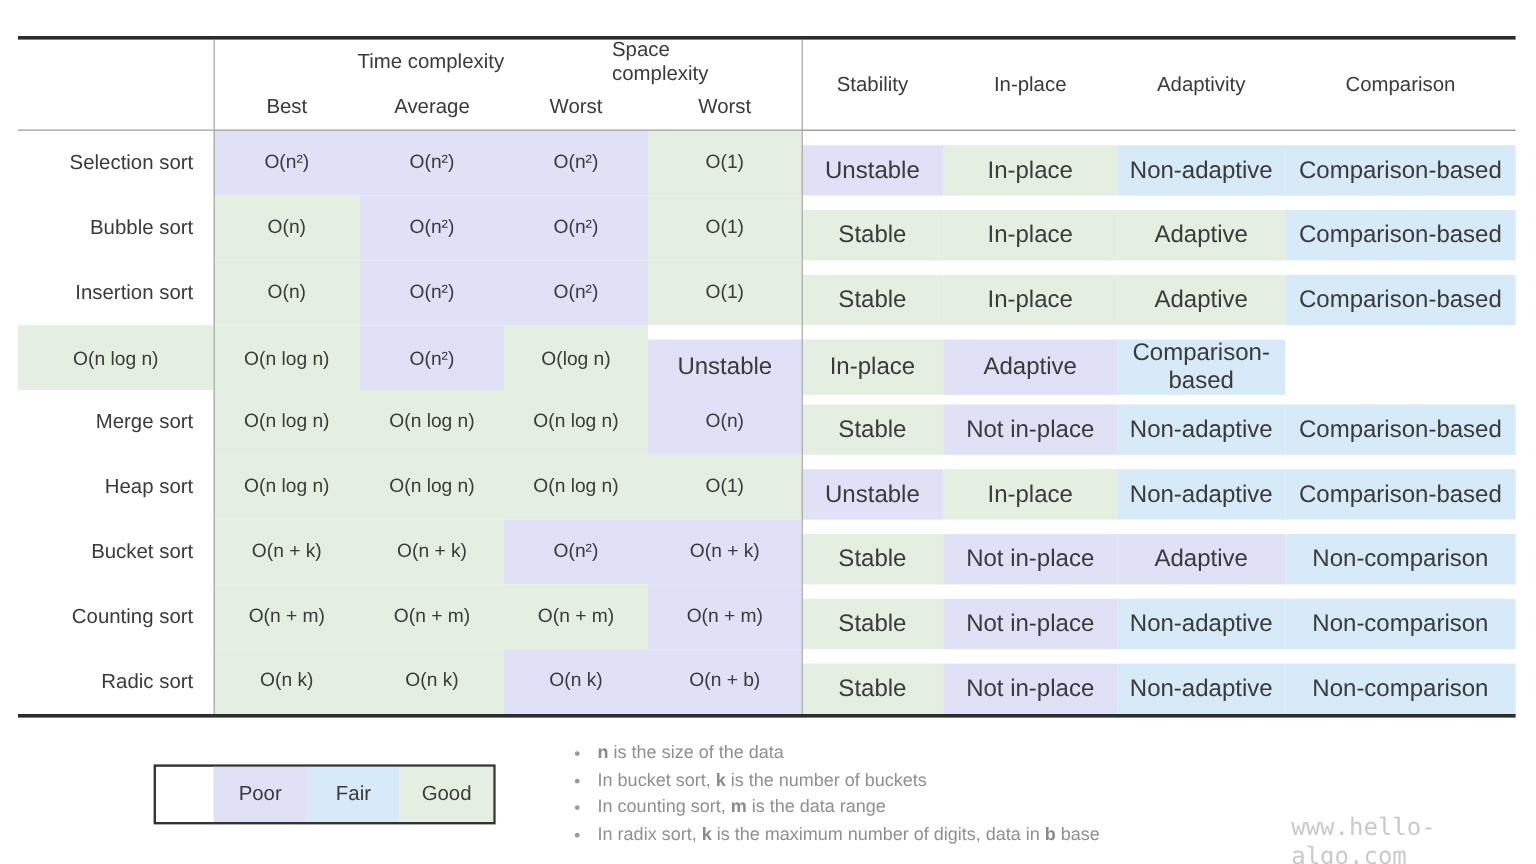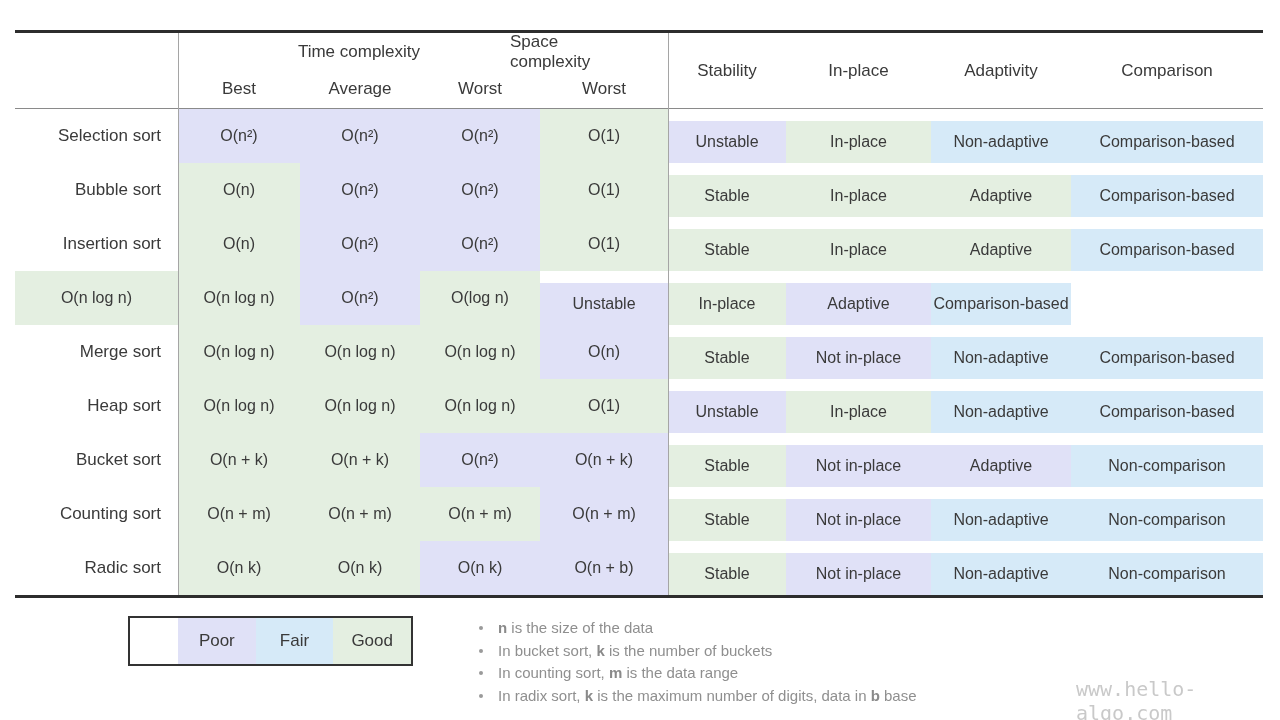--- a/index.html
+++ b/index.html
@@ -28,29 +28,29 @@
   .h-sub3 { grid-column:4; grid-row:2; }
   .h-sub4 { grid-column:5; grid-row:2; }
   .h-a1 { grid-column:6; grid-row:1/3; }
   .h-a2 { grid-column:7; grid-row:1/3; }
   .h-a3 { grid-column:8; grid-row:1/3; }
   .h-a4 { grid-column:9; grid-row:1/3; }
 
   .tb-row { display:grid; grid-template-columns:var(--cols); height:54px;text-align:center; }
   .cell { display:flex; align-items:center; justify-content:center; font-size:16px; }
   .cell.lbl { justify-content:flex-end; padding-right:17px; font-size:17px; background:#fff; }
-  .cell.attr { font-size:16px;margin-top:12px; }
+  .cell.attr { font-size:20px;margin-top:12px; }
   .bg-poor { background:var(--poor); }
   .bg-fair { background:var(--fair); }
   .bg-good { background:var(--good); }
 
   :root { --poor:#e0e1f7; --fair:#d6eaf8; --good:#e4efe1; }
 
   
-  .legend { position:absolute; left:128px; top:616px; width:285px; height:50px;
+  .legend { position:absolute; left:128px; top:637px; width:285px; height:50px;
             border:2px solid #333333; display:flex;padding-left:48px; }
   .legend .seg { flex:1; display:flex; align-items:center; justify-content:center; font-size:17px; }
 
   
   .notes { position:absolute; left:470px; top:617px; list-style:none; }
   .notes li { position:relative; padding-left:28px; font-size:15px; line-height:22.5px; color:#8f8f8f; }
   .notes li .dot { position:absolute; left:9px; top:9px; width:4px; height:4px; border-radius:50%; background:#9a9a9a; }
   .notes li b { font-weight:bold; color:#8a8a8a; }
 
   

